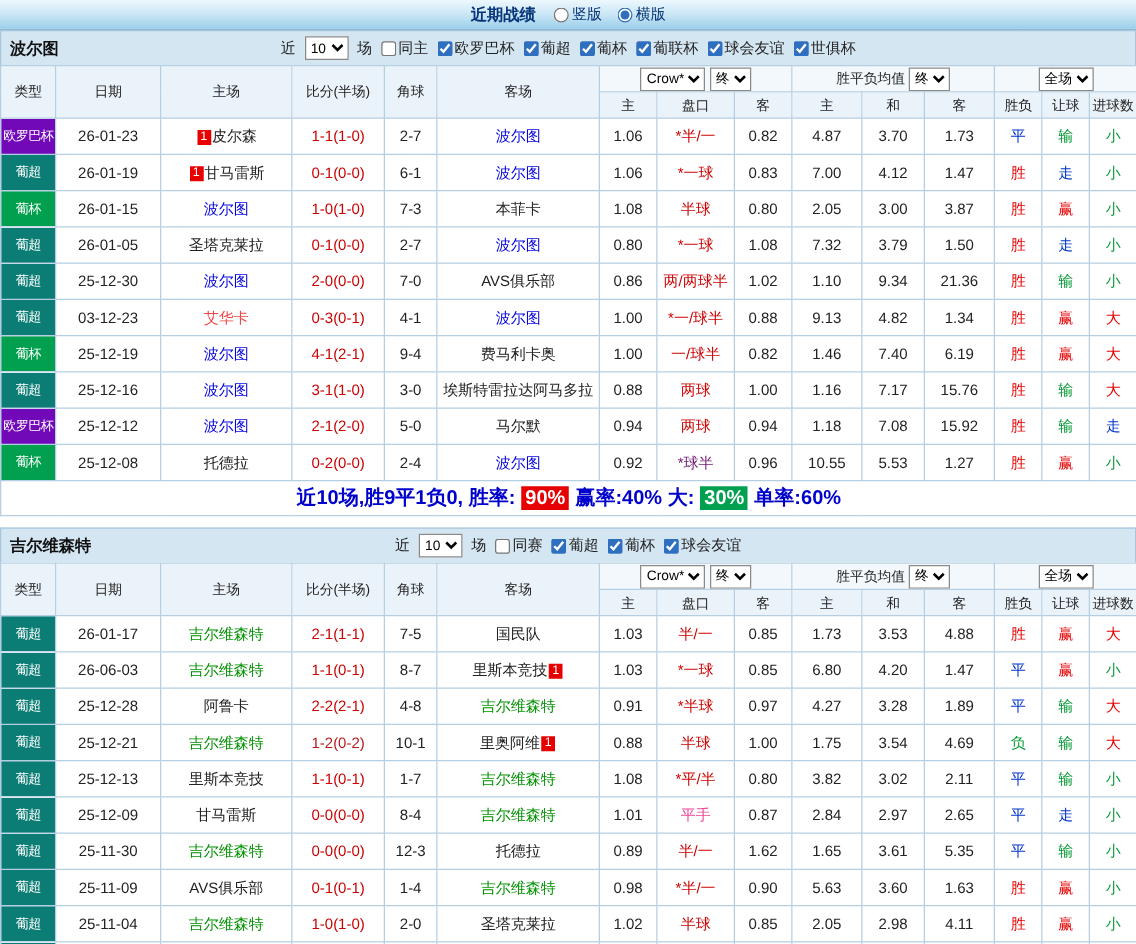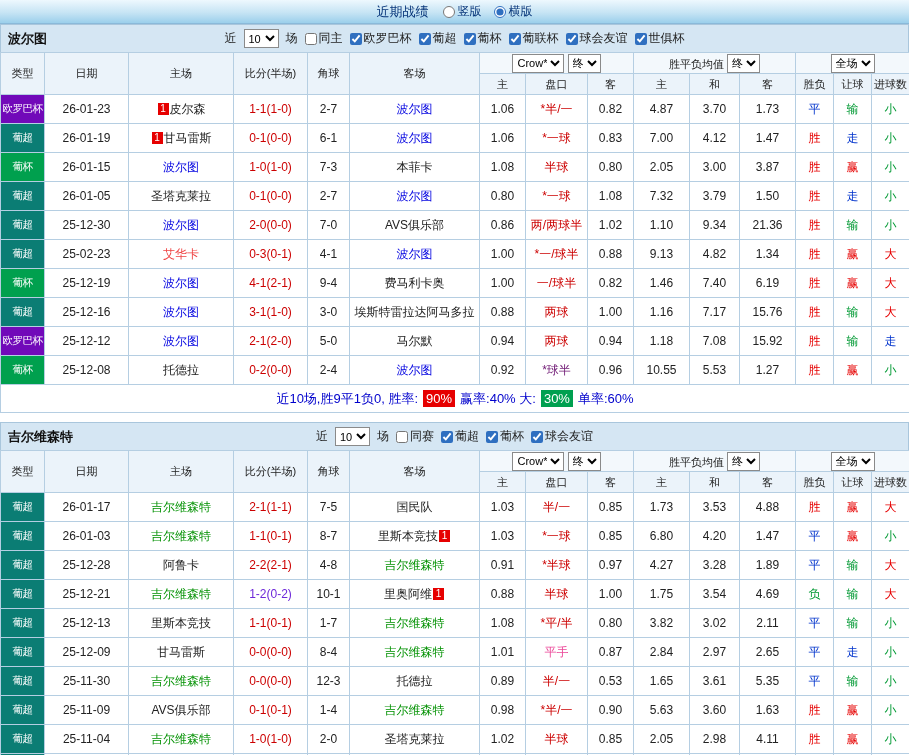--- a/index.html
+++ b/index.html
@@ -1,20 +1,20 @@
 <!DOCTYPE html>
 <html><head>
 <meta charset="utf-8">
 <style>
   html,body{margin:0;padding:0;}
   body{width:909px;background:#fff;color:#222;font-family:"Liberation Sans","DejaVu Sans",sans-serif;font-size:12px;}
   .topbar{height:23px;display:flex;align-items:center;justify-content:center;gap:14px;
           background:linear-gradient(180deg,#eef8fe 0%,#c6e4f4 55%,#9bcfeb 100%);
           border-bottom:1px solid #8ab9d9;}
-  .tb-title{font-weight:normal;color:#08367a;font-size:13px;}
+  .tb-title{font-weight:bold;color:#08367a;font-size:13px;}
   .tb-radios{display:flex;align-items:center;gap:12px;color:#08367a;}
   .tb-radios label{display:flex;align-items:center;gap:3px;cursor:pointer;}
   input[type=radio],input[type=checkbox]{accent-color:#2f6fc0;width:12px;height:12px;margin:0;}
   .section{width:909px;}
   .gap{height:9px;}
   .secbar{position:relative;height:27px;background:#d5e6f3;border:1px solid #a9c6dc;border-bottom:0;
           display:flex;align-items:center;justify-content:center;}
   .team{position:absolute;left:7px;font-weight:bold;font-size:13px;color:#111;}
   .filters{display:flex;align-items:center;gap:7px;}
   .flt{display:flex;align-items:center;gap:2px;cursor:pointer;}
@@ -23,21 +23,21 @@
   th,td{border:1px solid #b5cee2;text-align:center;overflow:hidden;white-space:nowrap;padding:0;}
   thead th{background:#ebf3fa;font-weight:normal;font-size:11px;color:#222;height:20px;}
   .ddcell{background:#f3f8fc;}
   tbody td{height:28px;font-size:12px;background:#fff;}
   td.lg{color:#fff;font-size:10.5px;letter-spacing:-0.5px;}
   td.score{font-weight:normal;}
   td.hcap{}
   .b1{display:inline-block;min-width:11px;height:12px;line-height:12px;background:#e60000;color:#fff;
       font-size:10px;margin:0 1px;vertical-align:1px;}
   .tn{text-decoration:none;}
-  .sumcell{height:27px;font-size:13px;}
+  .sumcell{height:27px;font-size:16px;font-weight:bold;}
   .badge{color:#fff;padding:1px 3px;margin:0 3px;}
   .sumseg{margin:0 2px;}
 </style>
 </head>
 <body>
 
 <div class="topbar">
   <span class="tb-title">近期战绩</span>
   <span class="tb-radios">
     <label>
@@ -212,21 +212,21 @@
             <td>1.02</td>
             <td>1.10</td>
             <td>9.34</td>
             <td>21.36</td>
             <td style="color:#e60000">胜</td>
             <td style="color:#009933">输</td>
             <td style="color:#009933">小</td>
           </tr>
           <tr>
             <td class="lg" style="background:#0b7d74">葡超</td>
-            <td>25-02-23</td>
+            <td>03-12-23</td>
             <td><span class="tn" style="color:#ef4444">艾华卡</span></td>
             <td class="score" style="color:#cc0000">0-3(0-1)</td>
             <td>4-1</td>
             <td><span class="tn" style="color:#0000e0">波尔图</span></td>
             <td>1.00</td>
             <td class="hcap" style="color:#cc0000">*一/球半</td>
             <td>0.88</td>
             <td>9.13</td>
             <td>4.82</td>
             <td>1.34</td>
@@ -389,21 +389,21 @@
             <td>0.85</td>
             <td>1.73</td>
             <td>3.53</td>
             <td>4.88</td>
             <td style="color:#e60000">胜</td>
             <td style="color:#e60000">赢</td>
             <td style="color:#e60000">大</td>
           </tr>
           <tr>
             <td class="lg" style="background:#0b7d74">葡超</td>
-            <td>26-01-03</td>
+            <td>26-06-03</td>
             <td><span class="tn" style="color:#009100">吉尔维森特</span></td>
             <td class="score" style="color:#cc0000">1-1(0-1)</td>
             <td>8-7</td>
             <td><span class="tn" style="color:#222222">里斯本竞技</span><span class="b1">1</span></td>
             <td>1.03</td>
             <td class="hcap" style="color:#cc0000">*一球</td>
             <td>0.85</td>
             <td>6.80</td>
             <td>4.20</td>
             <td>1.47</td>
@@ -425,21 +425,21 @@
             <td>3.28</td>
             <td>1.89</td>
             <td style="color:#0033cc">平</td>
             <td style="color:#009933">输</td>
             <td style="color:#e60000">大</td>
           </tr>
           <tr>
             <td class="lg" style="background:#0b7d74">葡超</td>
             <td>25-12-21</td>
             <td><span class="tn" style="color:#009100">吉尔维森特</span></td>
-            <td class="score" style="color:#6d28d9">1-2(0-2)</td>
+            <td class="score" style="color:#b91c1c">1-2(0-2)</td>
             <td>10-1</td>
             <td><span class="tn" style="color:#222222">里奥阿维</span><span class="b1">1</span></td>
             <td>0.88</td>
             <td class="hcap" style="color:#cc0000">半球</td>
             <td>1.00</td>
             <td>1.75</td>
             <td>3.54</td>
             <td>4.69</td>
             <td style="color:#009933">负</td>
             <td style="color:#009933">输</td>
@@ -481,21 +481,21 @@
           </tr>
           <tr>
             <td class="lg" style="background:#0b7d74">葡超</td>
             <td>25-11-30</td>
             <td><span class="tn" style="color:#009100">吉尔维森特</span></td>
             <td class="score" style="color:#cc0000">0-0(0-0)</td>
             <td>12-3</td>
             <td><span class="tn" style="color:#222222">托德拉</span></td>
             <td>0.89</td>
             <td class="hcap" style="color:#cc0000">半/一</td>
-            <td>0.53</td>
+            <td>1.62</td>
             <td>1.65</td>
             <td>3.61</td>
             <td>5.35</td>
             <td style="color:#0033cc">平</td>
             <td style="color:#009933">输</td>
             <td style="color:#009933">小</td>
           </tr>
           <tr>
             <td class="lg" style="background:#0b7d74">葡超</td>
             <td>25-11-09</td>

